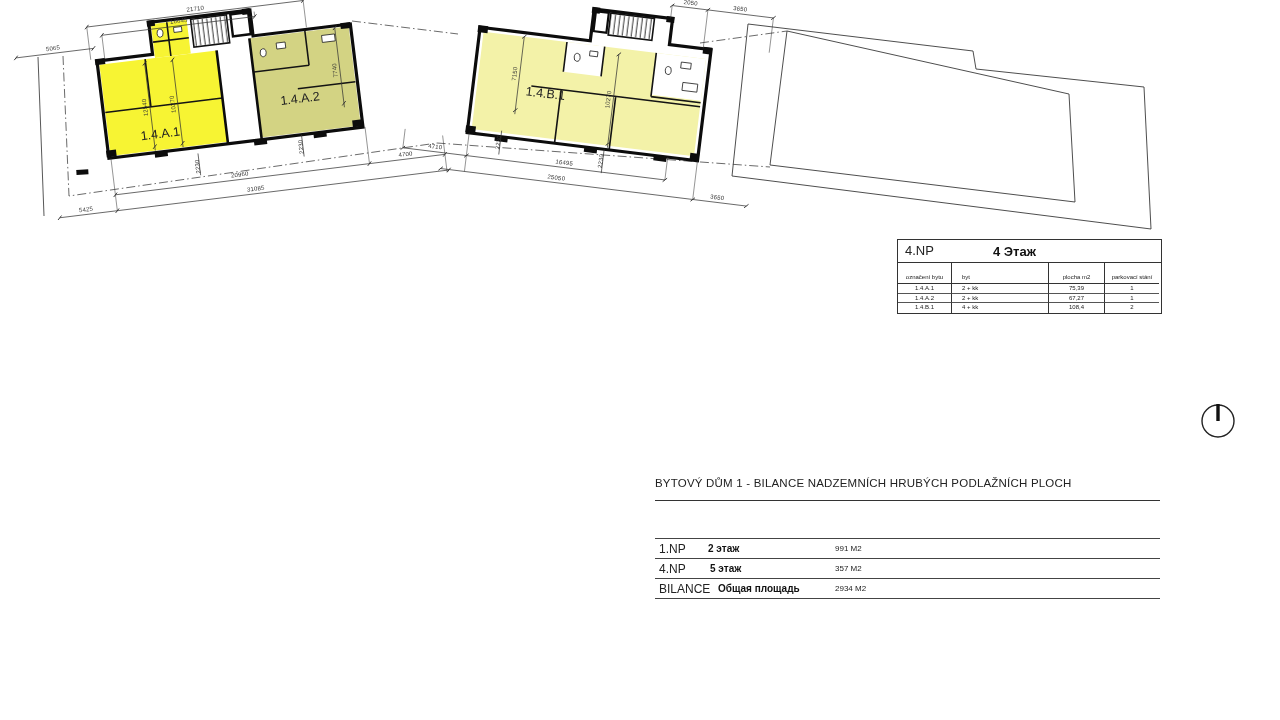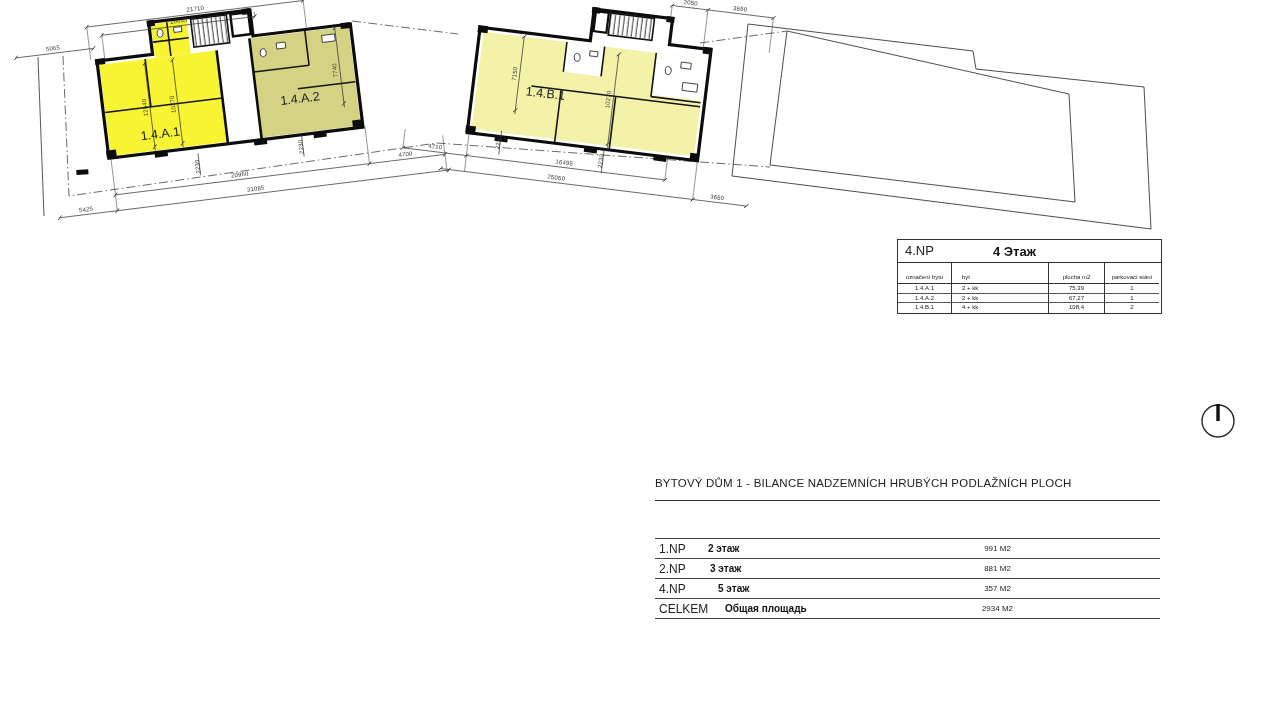--- a/index.html
+++ b/index.html
@@ -25,21 +25,21 @@
   .tb-grid .tb-cell:nth-last-child(-n+4){border-bottom:none;}
 
   
   .summary{position:absolute;left:655px;top:477px;width:505px;}
   .sum-title{font-size:11.5px;color:#222;letter-spacing:.2px;}
   .sum-rule{height:0;border-bottom:1.6px solid #333;margin-top:11px;}
   .sum-table{margin-top:37px;border-bottom:1px solid #444;}
   .sum-row{display:grid;grid-template-columns:53px 127px auto;height:19px;border-top:1px solid #444;align-items:center;}
   .sum-code{font-size:12px;padding-left:4px;color:#222;}
   .sum-floor{font-size:10px;font-weight:bold;color:#111;}
-  .sum-area{font-size:8px;color:#222;text-align:center;}
+  .sum-area{font-size:8px;color:#222;}
   .sum-row:nth-child(1) .sum-floor{padding-left:0px;}
   .sum-row:nth-child(2) .sum-floor{padding-left:2px;}
   .sum-row:nth-child(3) .sum-floor{padding-left:10px;}
   .sum-row:nth-child(4) .sum-floor{padding-left:17px;}
   .sum-row:nth-child(5) .sum-floor{padding-left:4px;margin-top:34px;}
 </style>
 </head>
 <body>
 
 <div id="stage">
@@ -218,30 +218,25 @@
 <div class="summary">
   <div class="sum-title">BYTOVÝ DŮM 1 - BILANCE NADZEMNÍCH HRUBÝCH PODLAŽNÍCH PLOCH</div>
   <div class="sum-rule"></div>
   <div class="sum-table">
     <div class="sum-row">
       <span class="sum-code">1.NP</span>
       <span class="sum-floor">2 этаж</span>
       <span class="sum-area">991 M2</span>
     </div>
     <div class="sum-row">
-      <span class="sum-code">2.NP</span>
-      <span class="sum-floor">3 этаж</span>
-      <span class="sum-area">881 M2</span>
-    </div>
-    <div class="sum-row">
       <span class="sum-code">4.NP</span>
       <span class="sum-floor">5 этаж</span>
       <span class="sum-area">357 M2</span>
     </div>
     <div class="sum-row">
-      <span class="sum-code">CELKEM</span>
+      <span class="sum-code">BILANCE</span>
       <span class="sum-floor">Общая площадь</span>
       <span class="sum-area">2934 M2</span>
     </div>
   </div>
 </div>
 
 </div>
 
 </body></html>

